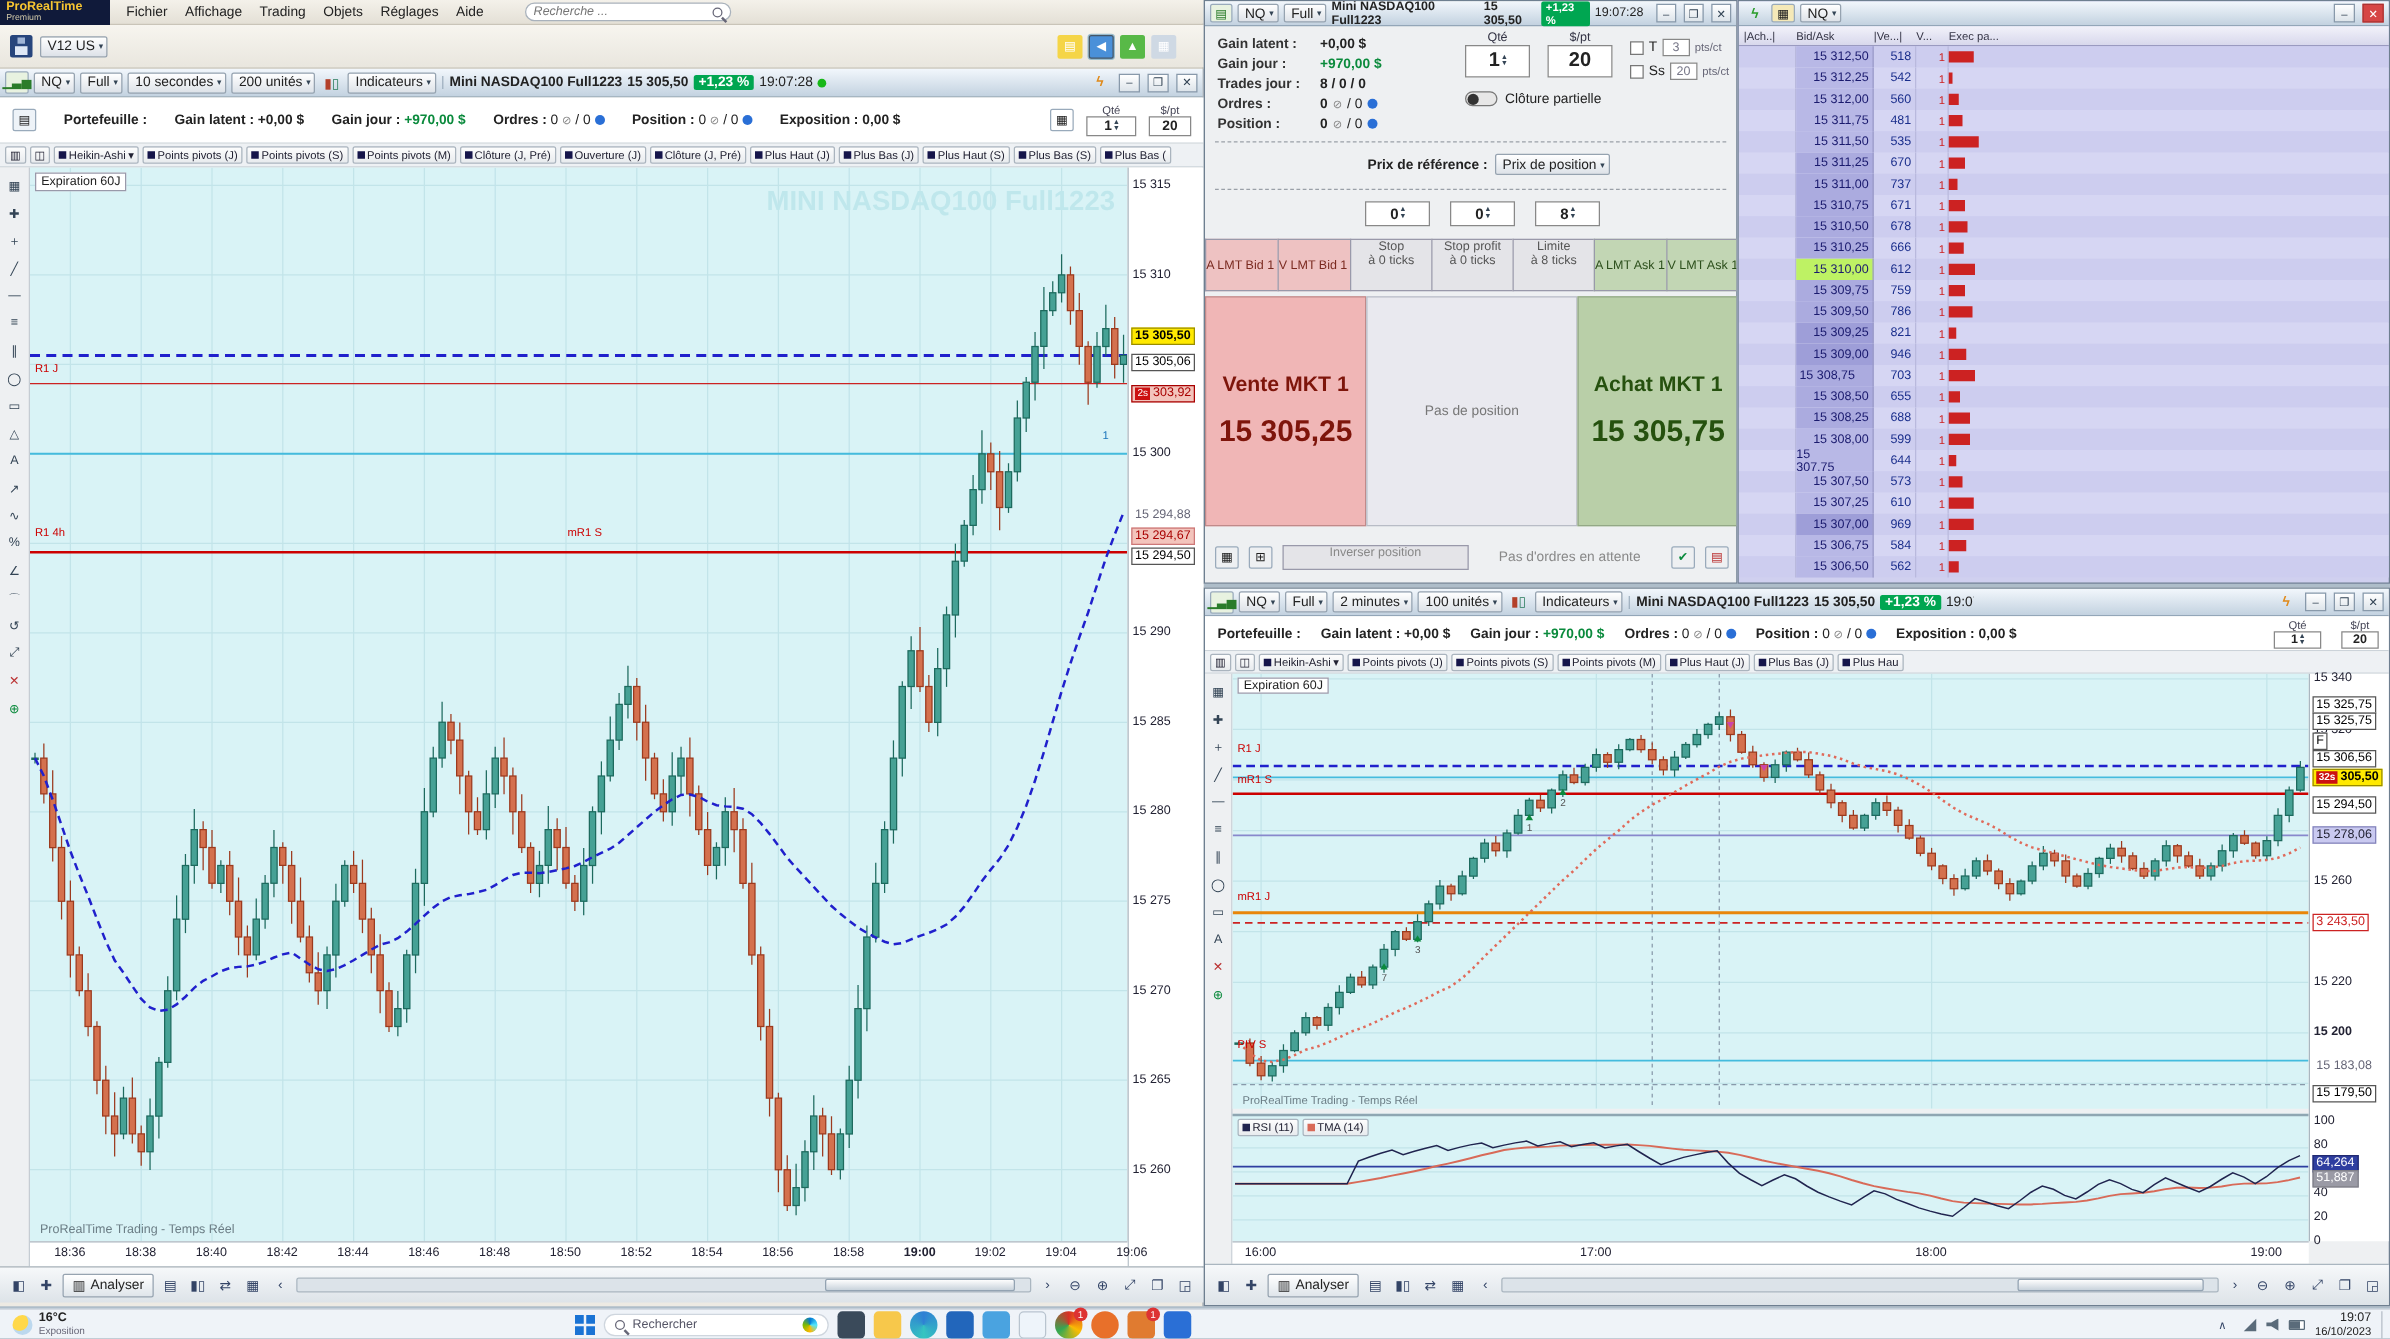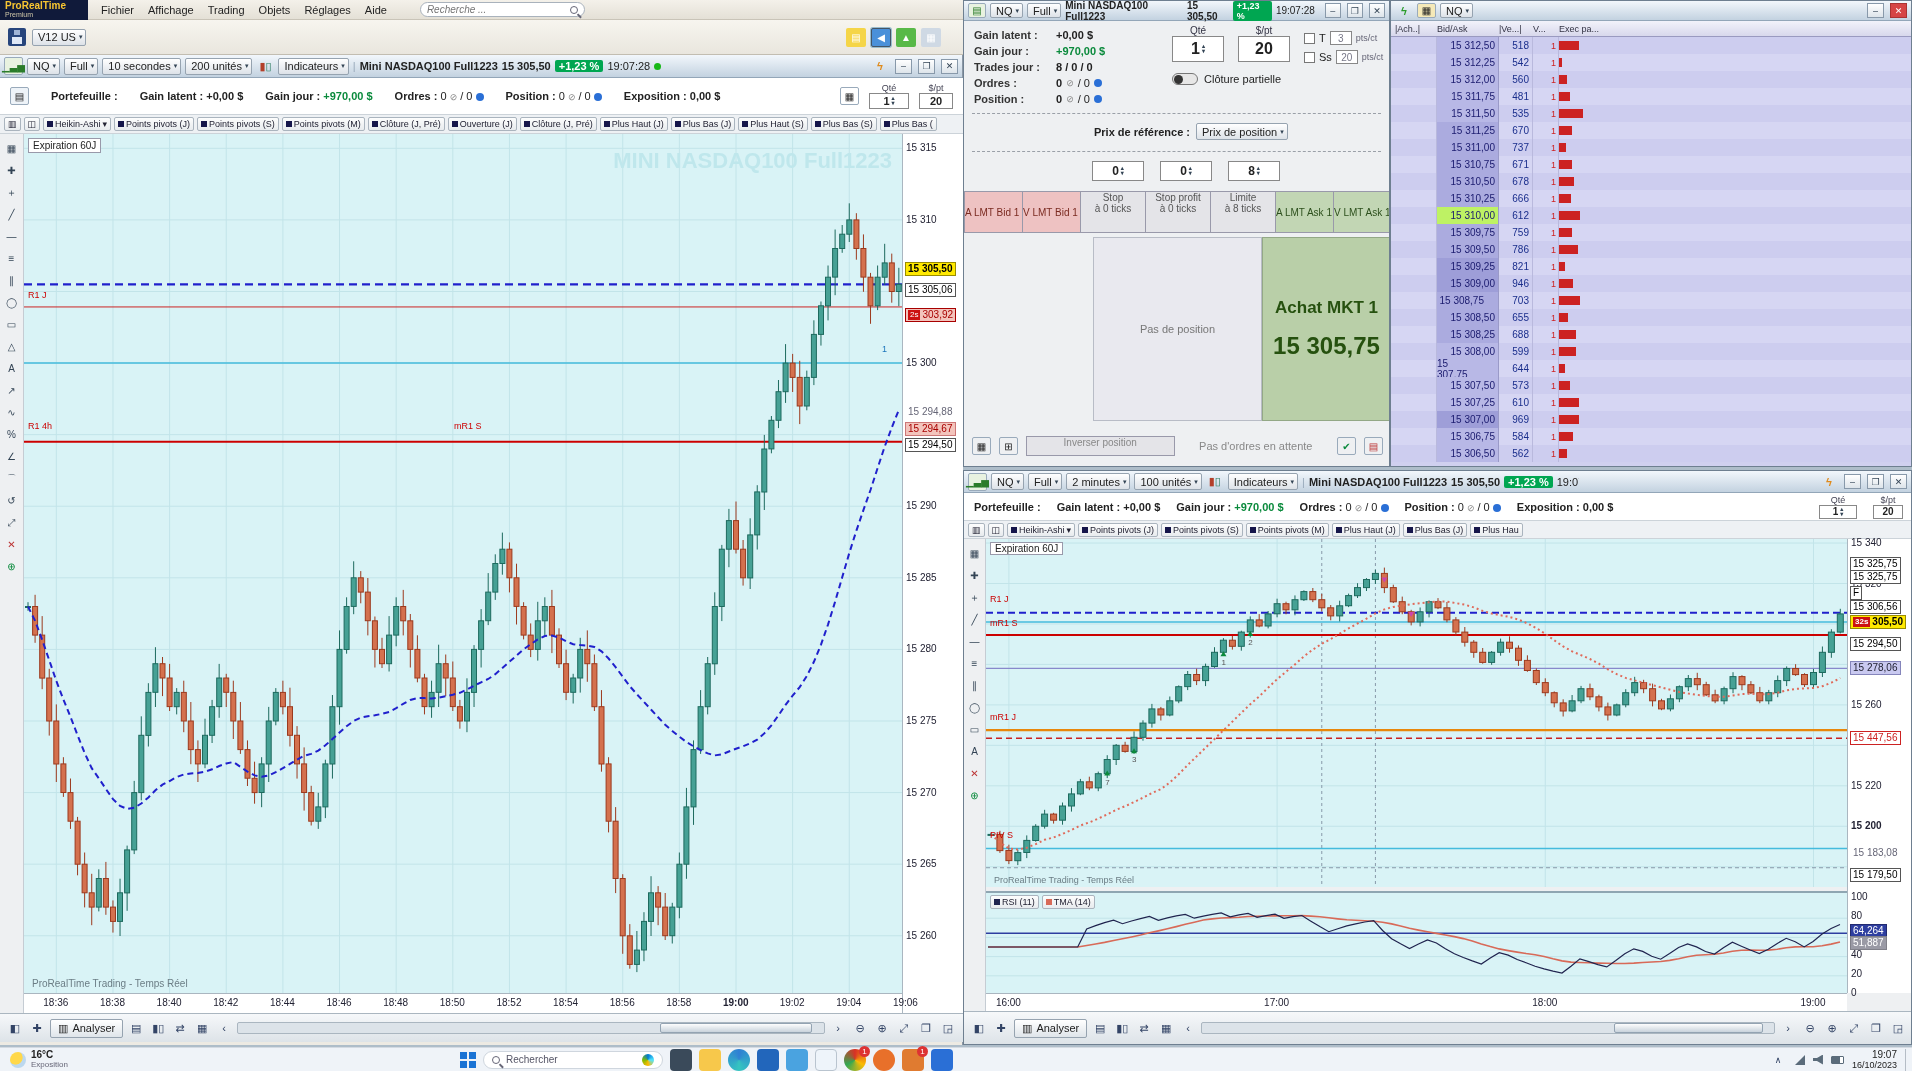--- a/index.html
+++ b/index.html
@@ -766,20 +766,24 @@
           <div>à 8 ticks</div>
         </div>
         <div class="obtn buy" style="width: 58px; height: 42px; border-right: none;">
           <div>A LMT Ask 1</div>
         </div>
         <div class="obtn buy" style="width: 58px; height: 42px; border-right: none;">
           <div>V LMT Ask 1</div>
         </div>
       </div>
 
+    <div class="bigb sell" style="left:0;top:236px;width:129px;height:184px">
+      <div class="bl">Vente MKT 1</div>
+      <div class="bp">15 305,25</div>
+    </div>
     <div class="bigb flat" style="left:129px;top:236px;width:169px;height:184px">
       <div style="color:#777;font-size:11px">Pas de position</div>
     </div>
     <div class="bigb buy" style="left:298px;top:236px;width:129px;height:184px">
       <div class="bl">Achat MKT 1</div>
       <div class="bp">15 305,75</div>
     </div>
 
     <div class="abs" style="left:0;top:430px;width:427px;height:30px;display:flex;align-items:center;gap:8px;padding:0 8px">
       <span class="mini-ico">▦</span>
@@ -1577,21 +1581,21 @@
           <span class="tag">32s</span>
           <span>305,50</span>
         </div>
         <div class="bdg white" style="top: 98.0925px;">
           <span>15 294,50</span>
         </div>
         <div class="bdg lav" style="top: 122.351px;">
           <span>15 278,06</span>
         </div>
         <div class="bdg redtext" style="top: 192.265px;">
-          <span>15 447,56</span>
+          <span>3 243,50</span>
         </div>
         <div class="bdg plain" style="top: 307.495px;">
           <span>15 183,08</span>
         </div>
         <div class="bdg white" style="top: 328.738px;">
           <span>15 179,50</span>
         </div>
         <div class="tick" style="top: 352px;">100</div>
         <div class="tick" style="top: 371.2px;">80</div>
         <div class="tick" style="top: 409.6px;">40</div>

